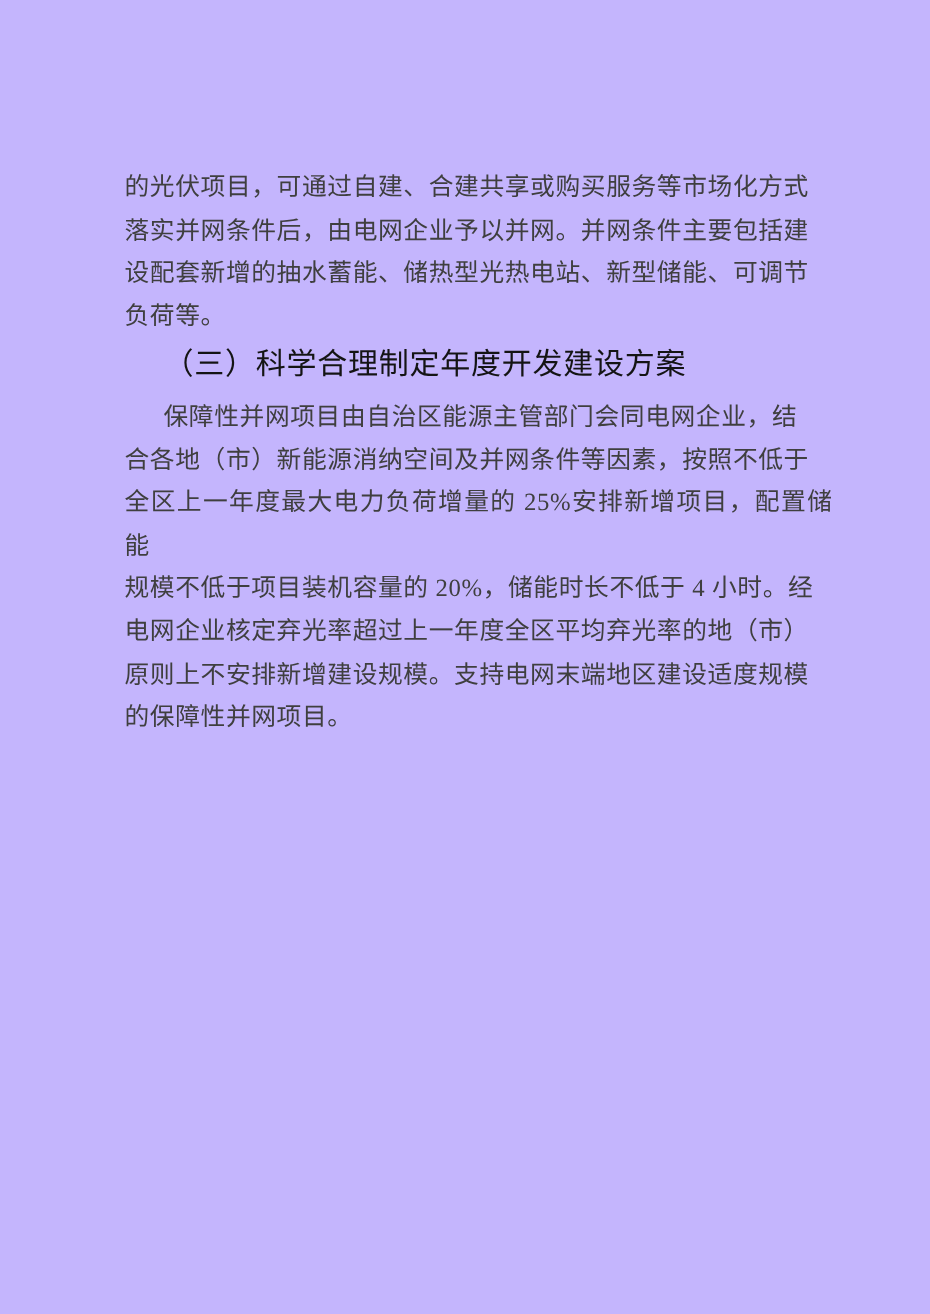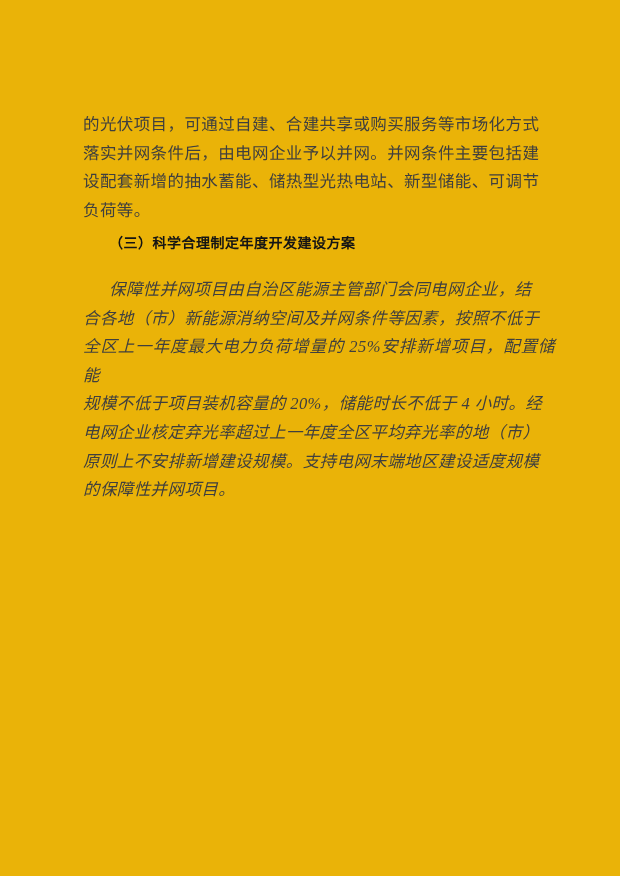--- a/index.html
+++ b/index.html
@@ -11,44 +11,43 @@
     width: 620px;
     height: 876px;
     overflow: hidden;
     font-family: "Liberation Serif", serif;
   }
   .page {
     box-sizing: border-box;
     width: 620px;
     height: 876px;
     padding: 111px 65px 0 83px;
-    background: #eab308;
+    background: #c4b5fd;
   }
   .para {
     margin: 0;
     font-size: 16.5px;
     line-height: 28.6px;
     color: #3f3f3f;
     text-align: justify;
     text-justify: inter-ideograph;
     white-space: pre-line;
     letter-spacing: 0.4px;
   }
   .para.spaced {
-    margin-top: 18px;
-    font-style: italic;
+    margin-top: 6px;
   }
   .para.indent {
     text-indent: 26px;
   }
   .section-heading {
     margin: 4px 0 0 0;
     font-family: "Liberation Sans", sans-serif;
-    font-weight: bold;
-    font-size: 14px;
+    font-weight: normal;
+    font-size: 20px;
     line-height: 28.6px;
     color: #141414;
     text-indent: 26px;
     letter-spacing: 0.5px;
   }
 </style>
 </head>
 <body>
 
 <div class="page">

